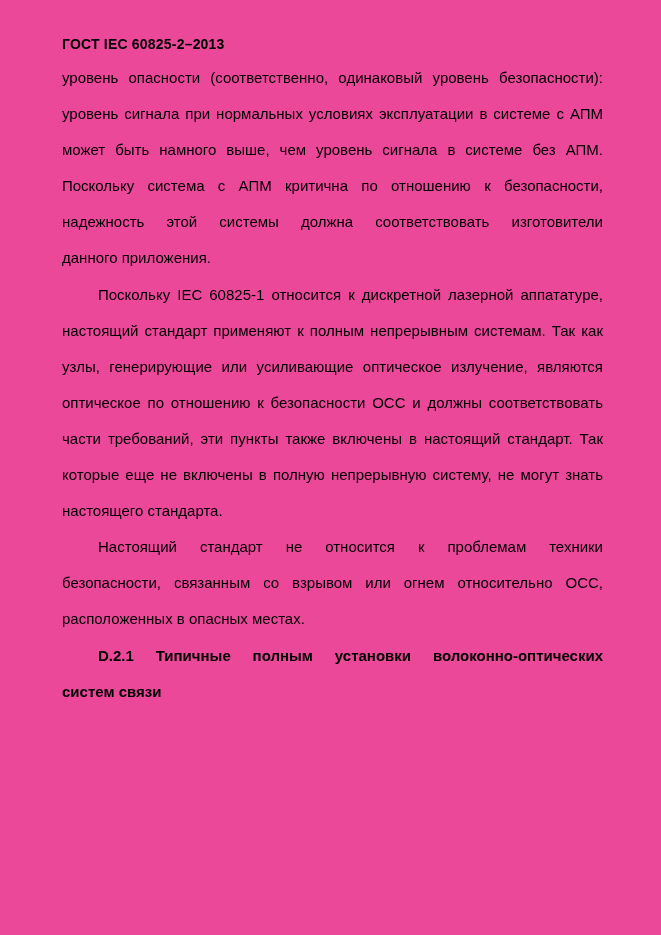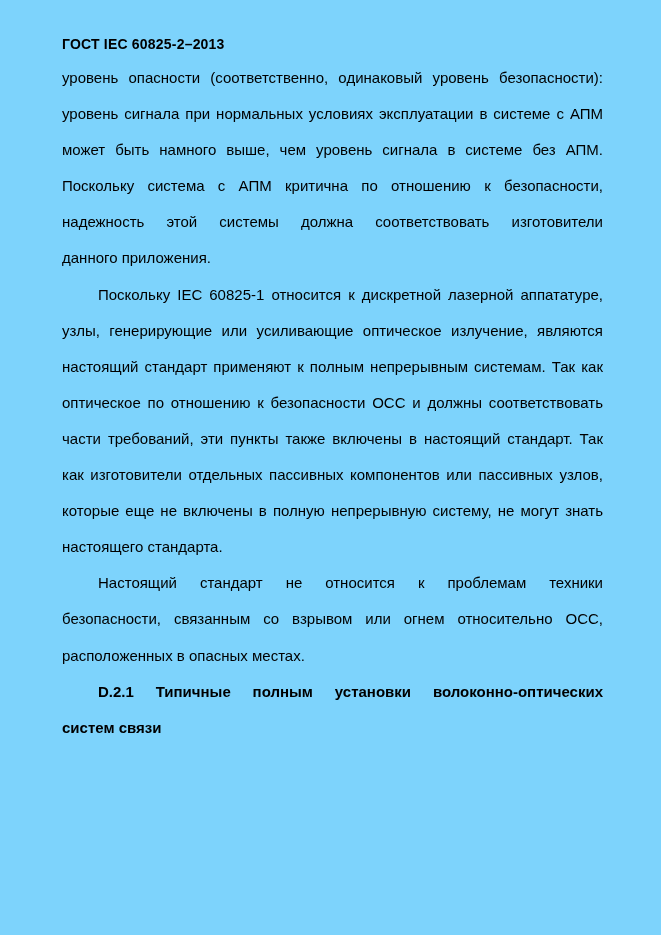--- a/index.html
+++ b/index.html
@@ -4,21 +4,21 @@
 <style>
   html, body {
     margin: 0;
     padding: 0;
     background: #ffffff;
   }
   .page {
     position: relative;
     width: 661px;
     height: 935px;
-    background: #7dd3fc;
+    background: #ec4899;
     color: #000000;
     font-family: "Liberation Sans", sans-serif;
     overflow: hidden;
   }
   .doc-header {
     position: absolute;
     left: 62px;
     top: 36px;
     font-size: 14px;
     font-weight: bold;
@@ -59,25 +59,24 @@
   <div class="content">
 
     <div class="line">уровень опасности (соответственно, одинаковый уровень безопасности):</div>
     <div class="line">уровень сигнала при нормальных условиях эксплуатации в системе с АПМ</div>
     <div class="line">может быть намного выше, чем уровень сигнала в системе без АПМ.</div>
     <div class="line">Поскольку система с АПМ критична по отношению к безопасности,</div>
     <div class="line">надежность этой системы должна соответствовать изготовители</div>
     <div class="line last">данного приложения.</div>
 
     <div class="line indent">Поскольку IEC 60825-1 относится к дискретной лазерной аппататуре,</div>
+    <div class="line">настоящий стандарт применяют к полным непрерывным системам. Так как</div>
     <div class="line">узлы, генерирующие или усиливающие оптическое излучение, являются</div>
-    <div class="line">настоящий стандарт применяют к полным непрерывным системам. Так как</div>
     <div class="line">оптическое по отношению к безопасности ОСС и должны соответствовать</div>
     <div class="line">части требований, эти пункты также включены в настоящий стандарт. Так</div>
-    <div class="line">как изготовители отдельных пассивных компонентов или пассивных узлов,</div>
     <div class="line">которые еще не включены в полную непрерывную систему, не могут знать</div>
     <div class="line last">настоящего стандарта.</div>
 
     <div class="line indent">Настоящий стандарт не относится к проблемам техники</div>
     <div class="line">безопасности, связанным со взрывом или огнем относительно ОСС,</div>
     <div class="line last">расположенных в опасных местах.</div>
 
 
     <div class="line indent bold">D.2.1 Типичные полным установки волоконно-оптических</div>
     <div class="line bold last">систем связи</div>

